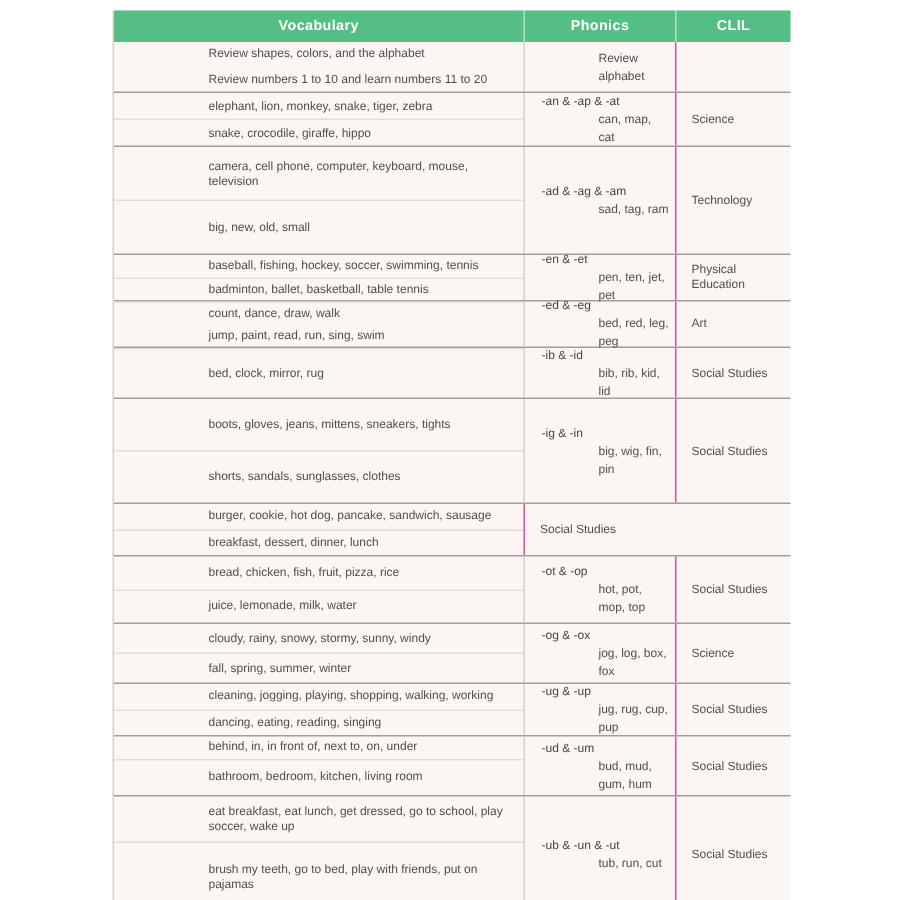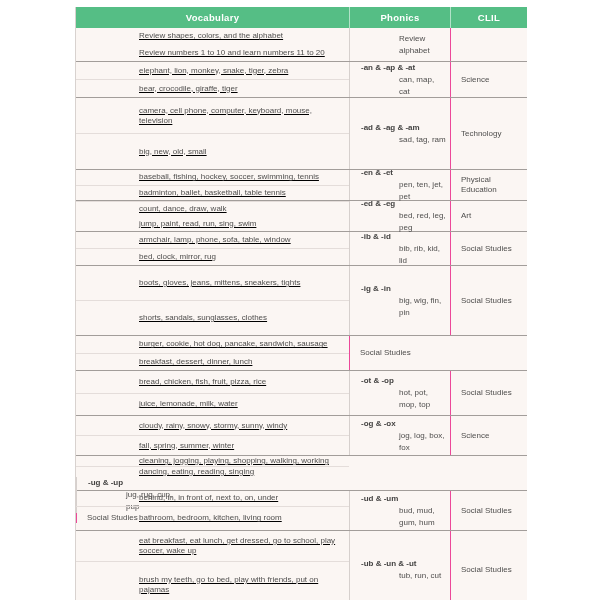--- a/index.html
+++ b/index.html
@@ -27,31 +27,30 @@
   .hcell.c { flex:1; border-left:1px solid rgba(255,255,255,.55); }
   .unit-row {
     display:flex;
     border-top:1px solid #A29D9A;
   }
   .unit-row.first { border-top:none; }
   .vcell { width:273px; display:flex; flex-direction:column; }
   .vhalf {
     display:flex; align-items:center;
     padding:0 6px 0 63px;
-    text-decoration:underline;
   }
   .vhalf.eq { flex:1; }
   .vhalf.second.divided { border-top:1px solid #E4DDDA; }
   .vtext { font-size:8px; line-height:10px; color:#4F4E4D; }
   .pcell {
     width:101px; border-left:1px solid #D6D0CD;
     display:flex; flex-direction:column; justify-content:center;
     padding-left:11px; padding-right:4px;
   }
-  .pbold  { font-size:8px; line-height:12px; font-weight:bold; color:#444342; }
+  .pbold  { font-size:8px; line-height:12px; font-weight:normal; color:#444342; }
   .pwords { font-size:8px; line-height:12px; color:#4F4E4D;padding-left:38px; }
   .ccell {
     flex:1; border-left:1px solid #ec4899;
     display:flex; align-items:center;
     padding:0 10px 0 10px;
   }
   .ctext { font-size:8px; line-height:10px; color:#4F4E4D; }
 </style>
 </head>
 <body>
@@ -79,21 +78,21 @@
           <div class="ccell">
             <span class="ctext"></span>
           </div>
         </div>
         <div class="unit-row" style="height: 36px;">
           <div class="vcell">
             <div class="vhalf eq">
               <span class="vtext">elephant, lion, monkey, snake, tiger, zebra</span>
             </div>
             <div class="vhalf second divided eq">
-              <span class="vtext">bear, crocodile, giraffe, tiger</span>
+              <span class="vtext">snake, crocodile, giraffe, hippo</span>
             </div>
           </div>
           <div class="pcell">
             <div class="pbold">-an &amp; -ap &amp; -at</div>
             <div class="pwords">can, map, cat</div>
           </div>
           <div class="ccell">
             <span class="ctext">Science</span>
           </div>
         </div>
@@ -143,23 +142,20 @@
           <div class="pcell">
             <div class="pbold">-ed &amp; -eg</div>
             <div class="pwords">bed, red, leg, peg</div>
           </div>
           <div class="ccell">
             <span class="ctext">Art</span>
           </div>
         </div>
         <div class="unit-row" style="height: 34px;">
           <div class="vcell">
-            <div class="vhalf eq">
-              <span class="vtext">armchair, lamp, phone, sofa, table, window</span>
-            </div>
             <div class="vhalf second divided eq">
               <span class="vtext">bed, clock, mirror, rug</span>
             </div>
           </div>
           <div class="pcell">
             <div class="pbold">-ib &amp; -id</div>
             <div class="pwords">bib, rib, kid, lid</div>
           </div>
           <div class="ccell">
             <span class="ctext">Social Studies</span>
@@ -222,21 +218,21 @@
             </div>
           </div>
           <div class="pcell">
             <div class="pbold">-og &amp; -ox</div>
             <div class="pwords">jog, log, box, fox</div>
           </div>
           <div class="ccell">
             <span class="ctext">Science</span>
           </div>
         </div>
-        <div class="unit-row" style="height: 35px; flex-direction: column;">
+        <div class="unit-row" style="height: 35px;">
           <div class="vcell">
             <div class="vhalf eq">
               <span class="vtext">cleaning, jogging, playing, shopping, walking, working</span>
             </div>
             <div class="vhalf second divided eq">
               <span class="vtext">dancing, eating, reading, singing</span>
             </div>
           </div>
           <div class="pcell">
             <div class="pbold">-ug &amp; -up</div>

